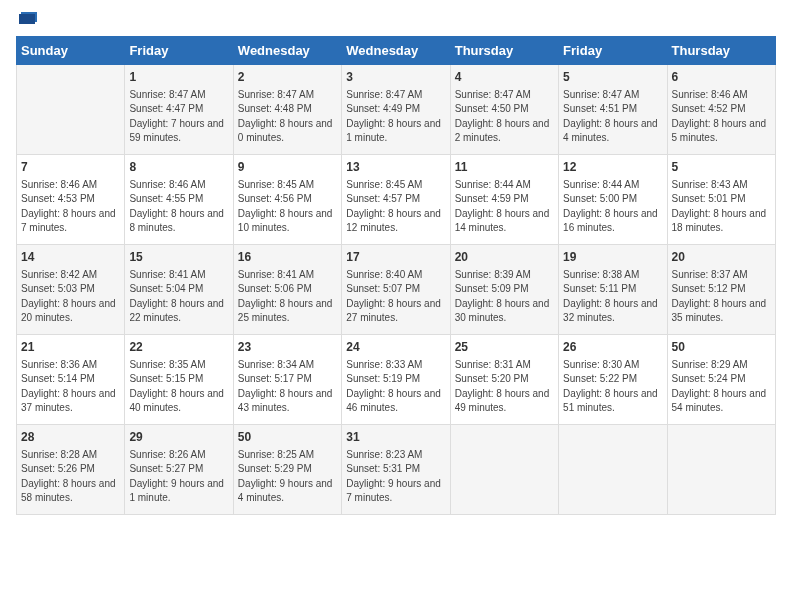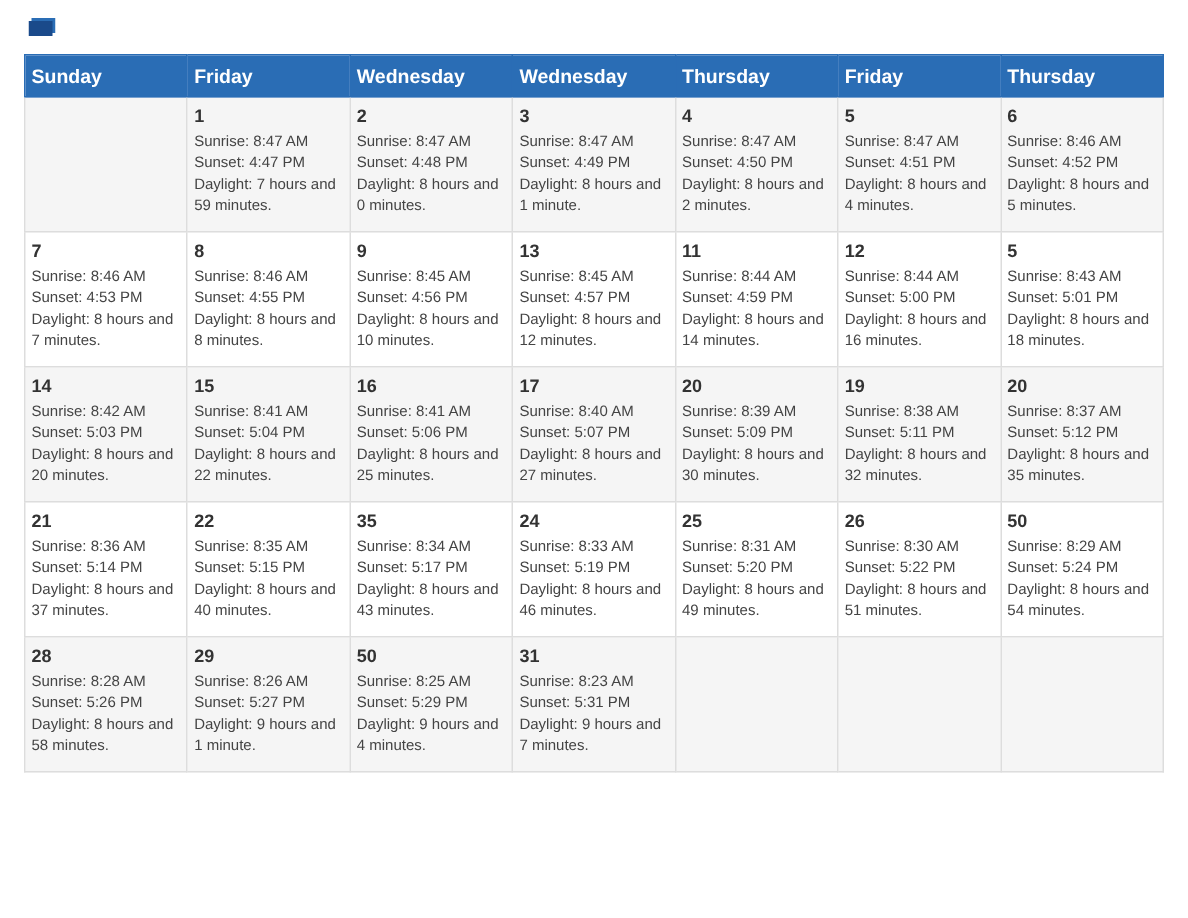--- a/index.html
+++ b/index.html
@@ -148,21 +148,21 @@
         <td><span class="day-num">15</span><span class="cell-content">Sunrise: 8:41 AM<br>Sunset: 5:04 PM<br>Daylight: 8 hours and 22 minutes.</span></td>
         <td><span class="day-num">16</span><span class="cell-content">Sunrise: 8:41 AM<br>Sunset: 5:06 PM<br>Daylight: 8 hours and 25 minutes.</span></td>
         <td><span class="day-num">17</span><span class="cell-content">Sunrise: 8:40 AM<br>Sunset: 5:07 PM<br>Daylight: 8 hours and 27 minutes.</span></td>
         <td><span class="day-num">20</span><span class="cell-content">Sunrise: 8:39 AM<br>Sunset: 5:09 PM<br>Daylight: 8 hours and 30 minutes.</span></td>
         <td><span class="day-num">19</span><span class="cell-content">Sunrise: 8:38 AM<br>Sunset: 5:11 PM<br>Daylight: 8 hours and 32 minutes.</span></td>
         <td><span class="day-num">20</span><span class="cell-content">Sunrise: 8:37 AM<br>Sunset: 5:12 PM<br>Daylight: 8 hours and 35 minutes.</span></td>
       </tr>
       <tr>
         <td><span class="day-num">21</span><span class="cell-content">Sunrise: 8:36 AM<br>Sunset: 5:14 PM<br>Daylight: 8 hours and 37 minutes.</span></td>
         <td><span class="day-num">22</span><span class="cell-content">Sunrise: 8:35 AM<br>Sunset: 5:15 PM<br>Daylight: 8 hours and 40 minutes.</span></td>
-        <td><span class="day-num">35</span><span class="cell-content">Sunrise: 8:34 AM<br>Sunset: 5:17 PM<br>Daylight: 8 hours and 43 minutes.</span></td>
+        <td><span class="day-num">23</span><span class="cell-content">Sunrise: 8:34 AM<br>Sunset: 5:17 PM<br>Daylight: 8 hours and 43 minutes.</span></td>
         <td><span class="day-num">24</span><span class="cell-content">Sunrise: 8:33 AM<br>Sunset: 5:19 PM<br>Daylight: 8 hours and 46 minutes.</span></td>
         <td><span class="day-num">25</span><span class="cell-content">Sunrise: 8:31 AM<br>Sunset: 5:20 PM<br>Daylight: 8 hours and 49 minutes.</span></td>
         <td><span class="day-num">26</span><span class="cell-content">Sunrise: 8:30 AM<br>Sunset: 5:22 PM<br>Daylight: 8 hours and 51 minutes.</span></td>
         <td><span class="day-num">50</span><span class="cell-content">Sunrise: 8:29 AM<br>Sunset: 5:24 PM<br>Daylight: 8 hours and 54 minutes.</span></td>
       </tr>
       <tr>
         <td><span class="day-num">28</span><span class="cell-content">Sunrise: 8:28 AM<br>Sunset: 5:26 PM<br>Daylight: 8 hours and 58 minutes.</span></td>
         <td><span class="day-num">29</span><span class="cell-content">Sunrise: 8:26 AM<br>Sunset: 5:27 PM<br>Daylight: 9 hours and 1 minute.</span></td>
         <td><span class="day-num">50</span><span class="cell-content">Sunrise: 8:25 AM<br>Sunset: 5:29 PM<br>Daylight: 9 hours and 4 minutes.</span></td>
         <td><span class="day-num">31</span><span class="cell-content">Sunrise: 8:23 AM<br>Sunset: 5:31 PM<br>Daylight: 9 hours and 7 minutes.</span></td>

